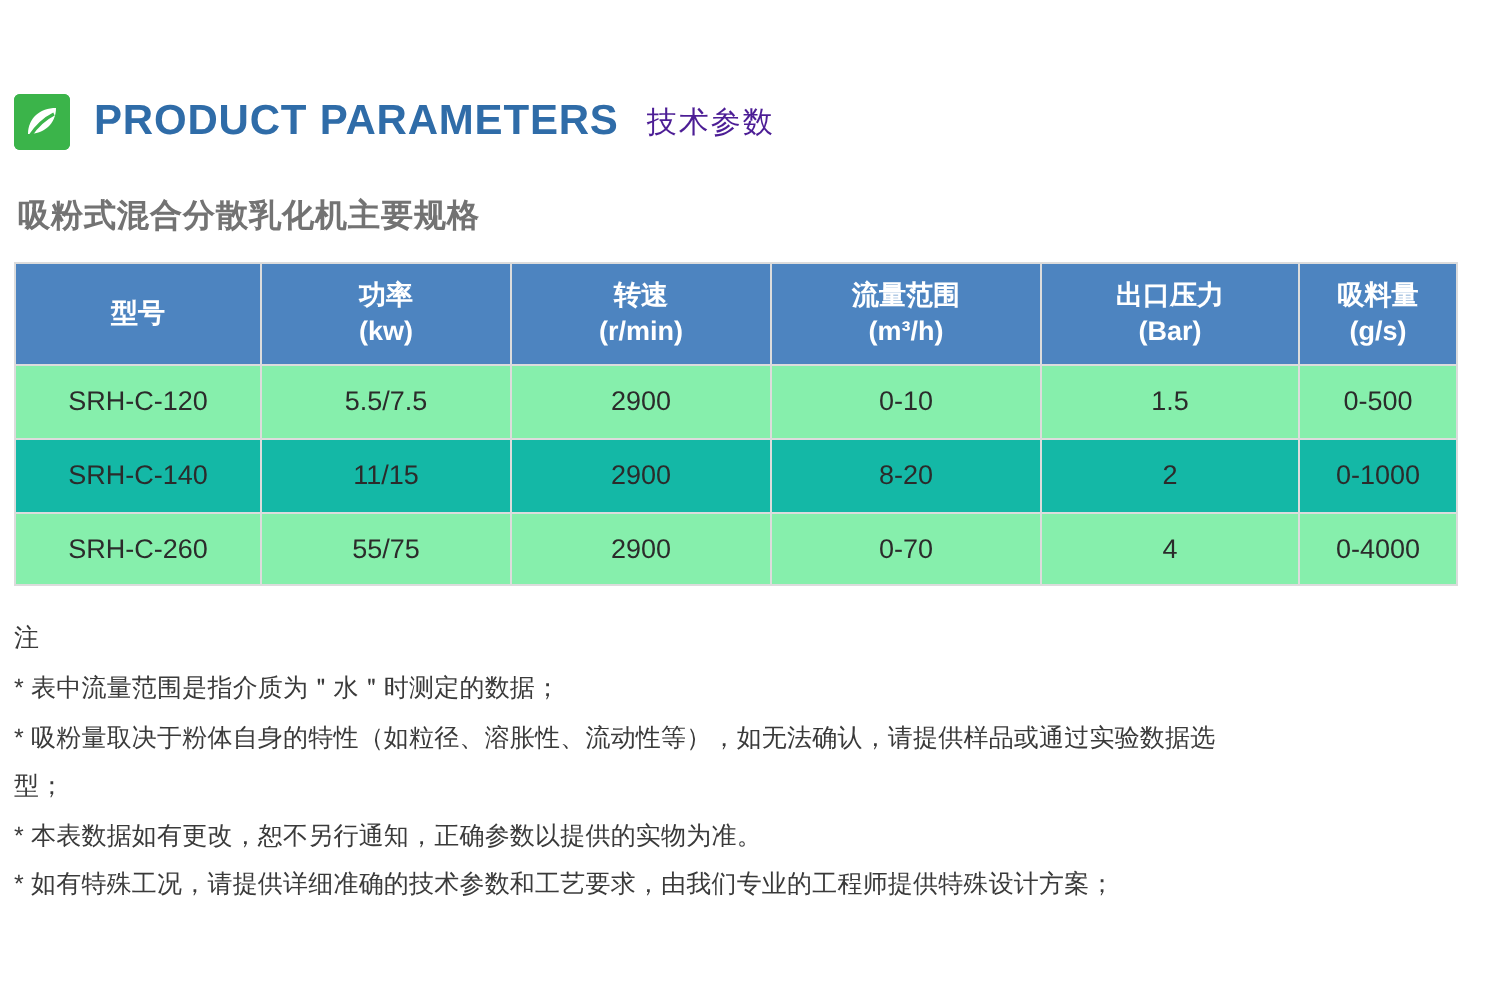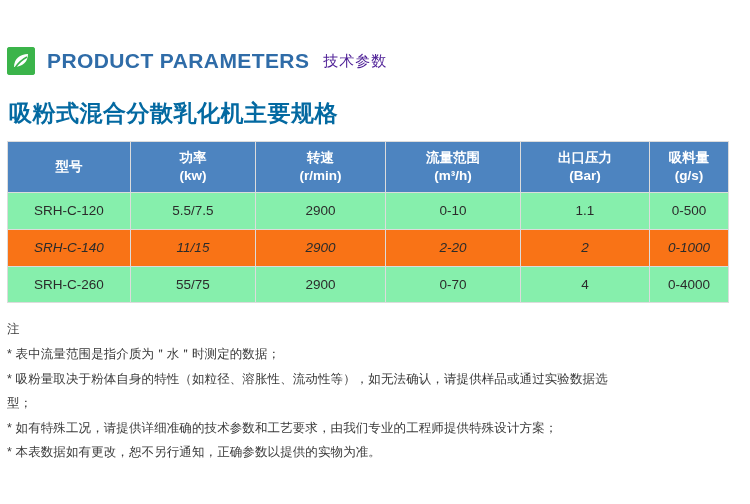--- a/index.html
+++ b/index.html
@@ -47,23 +47,23 @@
     color: #2f6ca8;
   }
   .header-cn {
     font-size: 15px;
     color: #4c1d95;
     margin-left: 14px;
     letter-spacing: 1px;
   }
   
   .section-title {
-    font-size: 23px;
+    font-size: 16px;
     font-weight: bold;
-    color: #0369a1;
+    color: #737373;
     margin: 14px 0 12px 2px;
     letter-spacing: .5px;
   }
   
   table.specs {
     border-collapse: collapse;
     width: 722px;
     table-layout: fixed;
     font-size: 13.5px;
   }
@@ -79,22 +79,21 @@
   }
   table.specs td {
     text-align: center;
     padding: 9px 2px;
     border: 1px solid #dcdcdc;
     color: #2b2b2b;
     background: #86efac;
     line-height: 1.3;
   }
   table.specs tr.alt td {
-    background: #f97316;
-    font-style: italic;
+    background: #14b8a6;
   }
   .th-l1 { display: block; }
   .th-l2 { display: block; }
   
   .notes {
     margin-top: 14px;
     font-size: 12.5px;
     color: #3a3a3a;
     line-height: 1.95;
     letter-spacing: .1px;
@@ -151,43 +150,43 @@
           <span class="th-l2">(g/s)</span>
         </th>
       </tr>
     </thead>
     <tbody>
       <tr>
         <td>SRH-C-120</td>
         <td>5.5/7.5</td>
         <td>2900</td>
         <td>0-10</td>
-        <td>1.1</td>
+        <td>1.5</td>
         <td>0-500</td>
       </tr>
       <tr class="alt">
         <td>SRH-C-140</td>
         <td>11/15</td>
         <td>2900</td>
-        <td>2-20</td>
+        <td>8-20</td>
         <td>2</td>
         <td>0-1000</td>
       </tr>
       <tr>
         <td>SRH-C-260</td>
         <td>55/75</td>
         <td>2900</td>
         <td>0-70</td>
         <td>4</td>
         <td>0-4000</td>
       </tr>
     </tbody>
   </table>
 
   <div class="notes">
     <p class="note-head">注</p>
     <p>* 表中流量范围是指介质为＂水＂时测定的数据；</p>
     <p>* 吸粉量取决于粉体自身的特性（如粒径、溶胀性、流动性等），如无法确认，请提供样品或通过实验数据选型；</p>
+    <p>* 本表数据如有更改，恕不另行通知，正确参数以提供的实物为准。</p>
     <p>* 如有特殊工况，请提供详细准确的技术参数和工艺要求，由我们专业的工程师提供特殊设计方案；</p>
-    <p>* 本表数据如有更改，恕不另行通知，正确参数以提供的实物为准。</p>
   </div>
 
 </div>
 
 </body></html>

